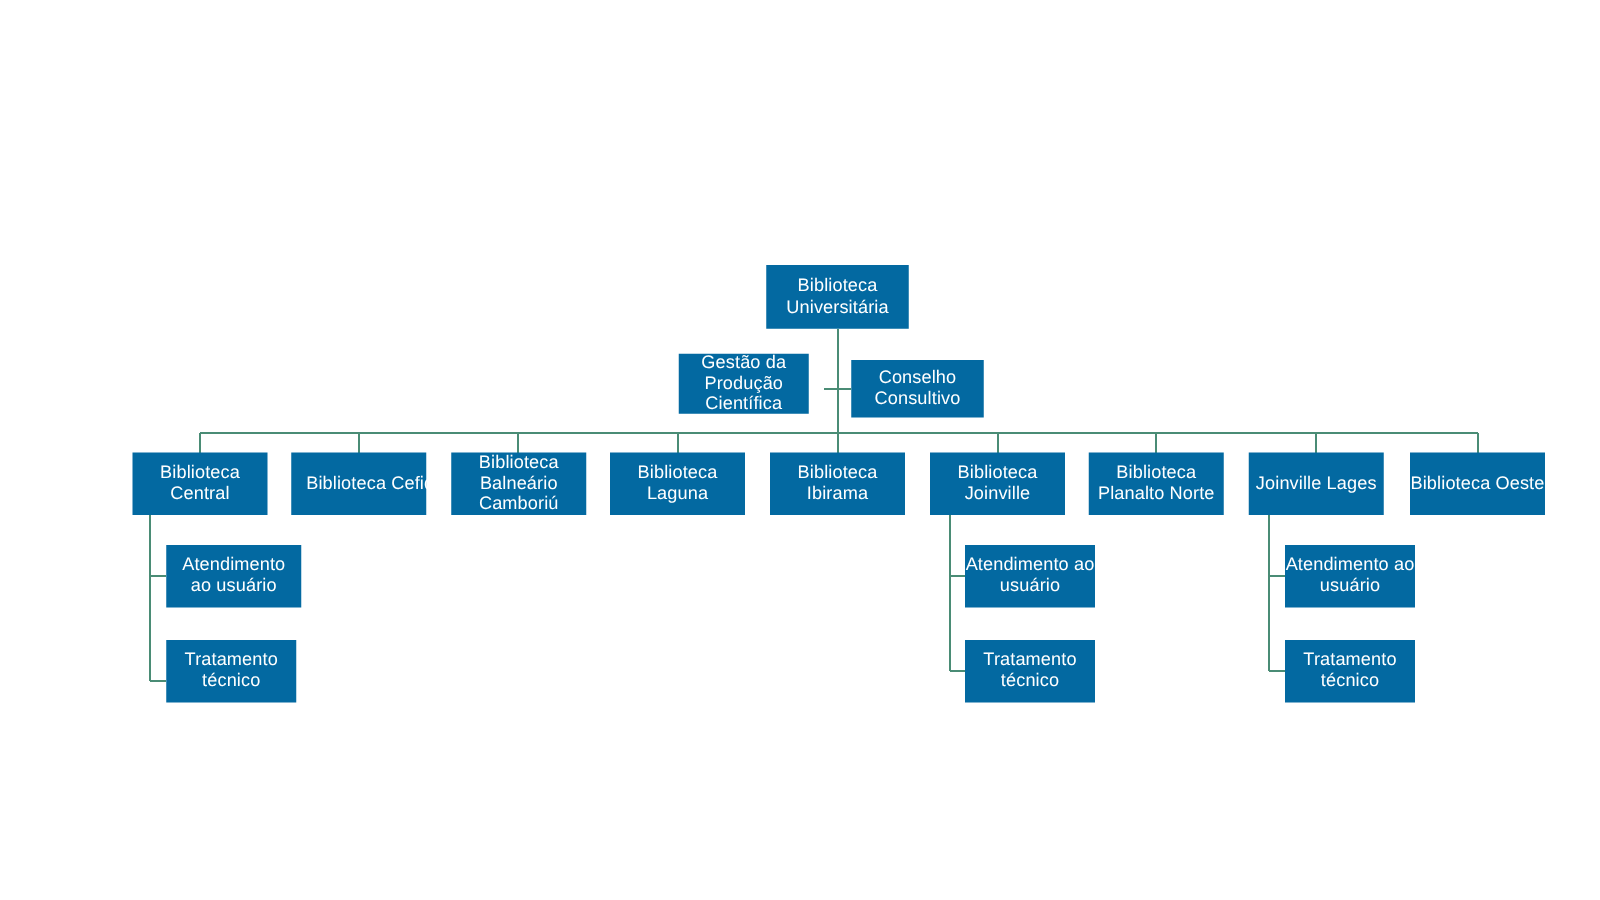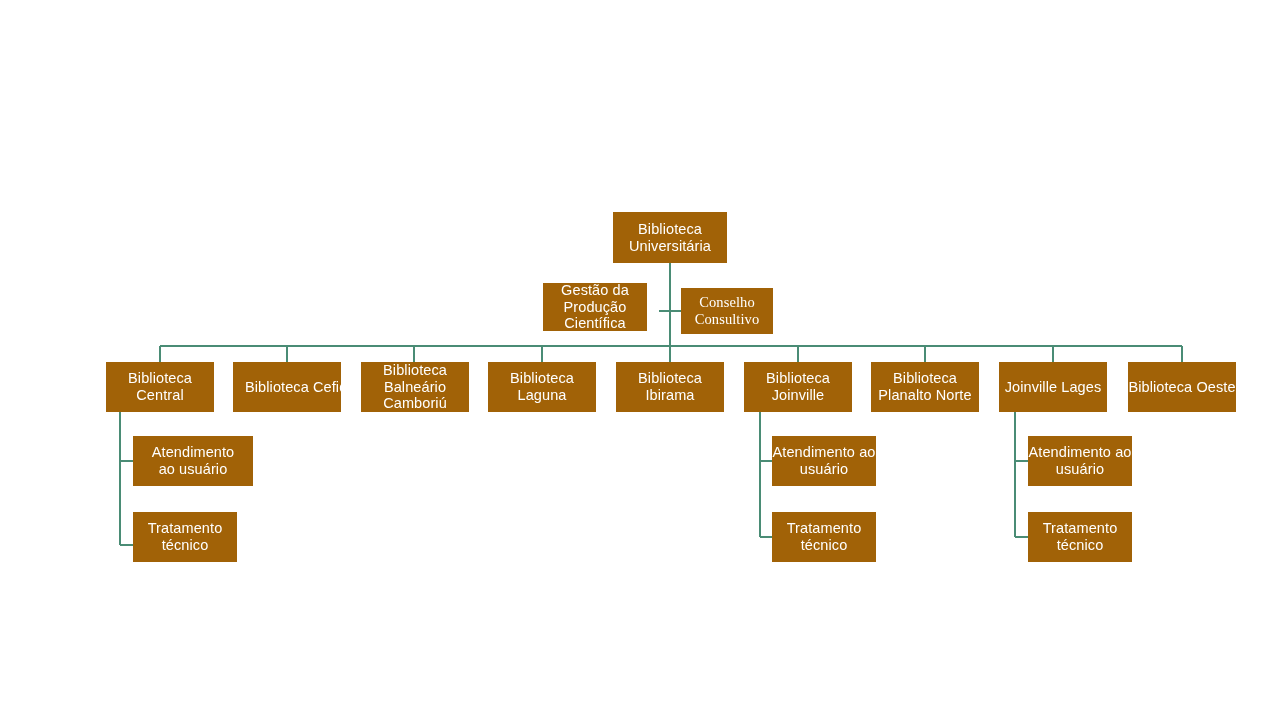--- a/index.html
+++ b/index.html
@@ -19,21 +19,21 @@
   #connectors {
     position: absolute;
     left: 0;
     top: 0;
     width: 1280px;
     height: 720px;
     pointer-events: none;
   }
   .node {
     position: absolute;
-    background: #a16207;
+    background: #0369a1;
     color: #ffffff;
     display: flex;
     align-items: center;
     justify-content: center;
     text-align: center;
     line-height: 1.17;
     font-size: 14.5px;
     letter-spacing: 0.1px;
     box-sizing: border-box;
     white-space: pre-line;
@@ -95,21 +95,21 @@
     <span class="lbl">Biblioteca
 Universitária</span>
   </div>
 
   <div class="node" style="left:543px; top:283px; width:104px; height:48px;">
     <span class="lbl">Gestão da
 Produção
 Científica</span>
   </div>
 
-  <div class="node" style="left:681px; top:288px; width:92px; height:46px;font-family:Liberation Serif, serif;">
+  <div class="node" style="left:681px; top:288px; width:106px; height:46px;">
     <span class="lbl">Conselho
 Consultivo</span>
   </div>
 
   <div class="node" style="left:106px; top:362px; width:108px; height:50px;">
     <span class="lbl">Biblioteca
 Central</span>
   </div>
 
   <div class="node nowrap overflow" style="left:233px; top:362px; width:108px; height:50px;padding-left:12px;">
@@ -143,21 +143,21 @@
   </div>
 
   <div class="node nowrap overflow" style="left:999px; top:362px; width:108px; height:50px;">
     <span class="lbl">Joinville Lages</span>
   </div>
 
   <div class="node nowrap overflow" style="left:1128px; top:362px; width:108px; height:50px;">
     <span class="lbl">Biblioteca Oeste</span>
   </div>
 
-  <div class="node" style="left:133px; top:436px; width:120px; height:50px;">
+  <div class="node" style="left:133px; top:436px; width:108px; height:50px;">
     <span class="lbl">Atendimento
 ao usuário</span>
   </div>
 
   <div class="node" style="left:133px; top:512px; width:104px; height:50px;">
     <span class="lbl">Tratamento
 técnico</span>
   </div>
 
   <div class="node overflow" style="left:772px; top:436px; width:104px; height:50px;">

